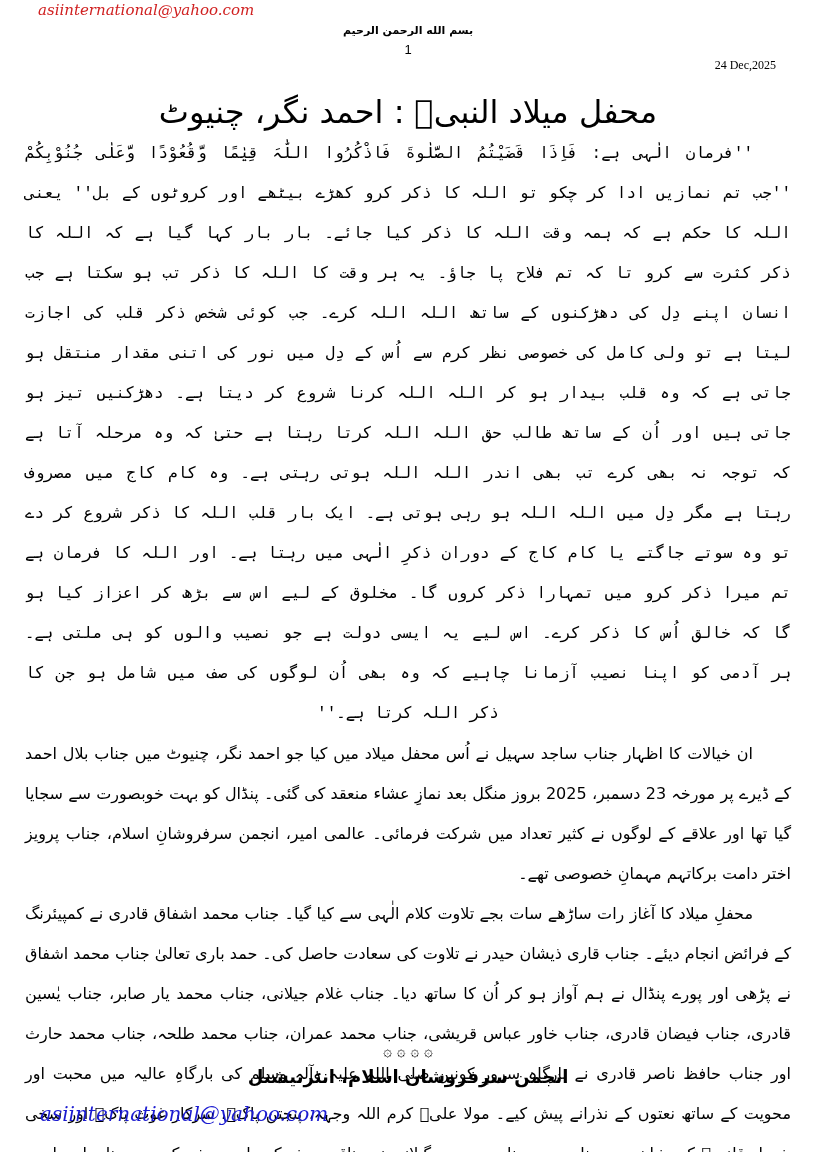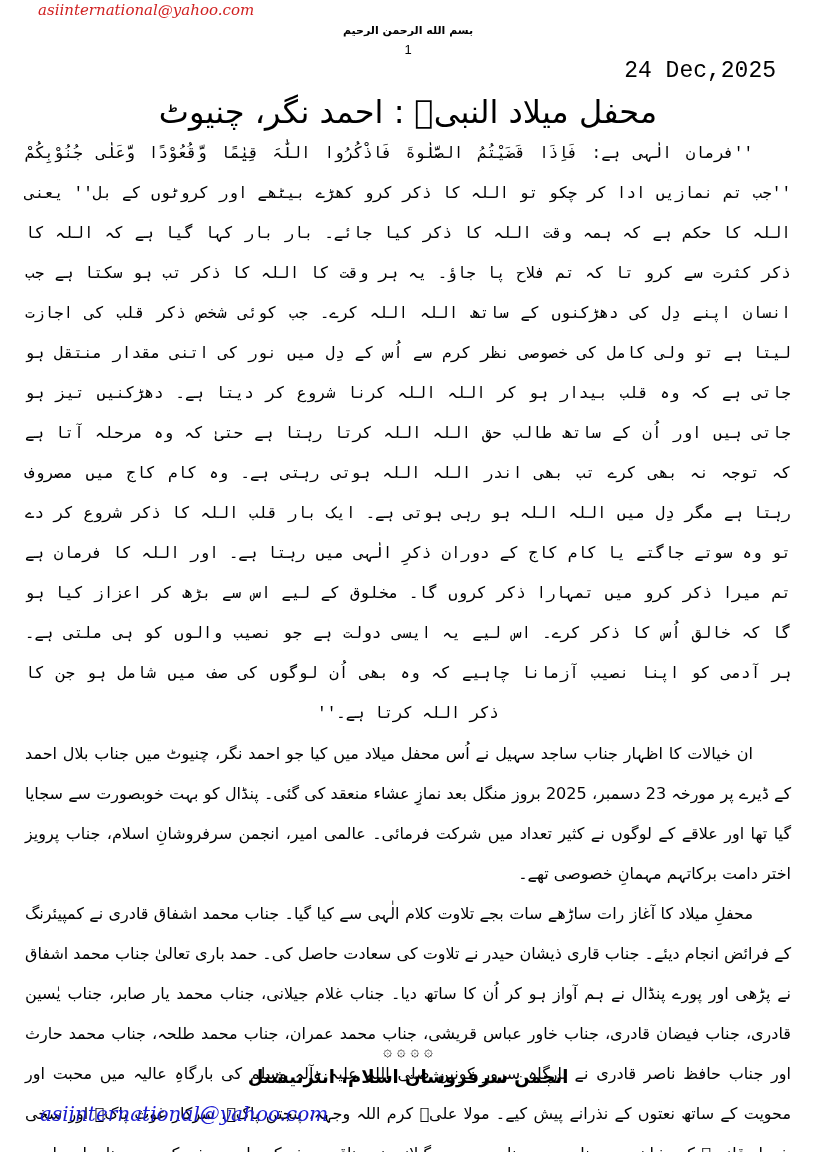--- a/index.html
+++ b/index.html
@@ -41,22 +41,22 @@
     left: 0;
     width: 100%;
     text-align: center;
     font-family: "Liberation Sans", sans-serif;
     font-size: 13px;
   }
   .doc-date {
     position: absolute;
     top: 58px;
     right: 40px;
-    font-family: Liberation Mono, monospace;
-    font-size: 23px;
+    font-family: Liberation Serif, serif;
+    font-size: 12px;
     margin-left: 32px;
   }
   .doc-title {
     position: absolute;
     top: 54px;
     left: 0;
     width: 100%;
     text-align: center;
     direction: rtl;
     font-weight: normal;

